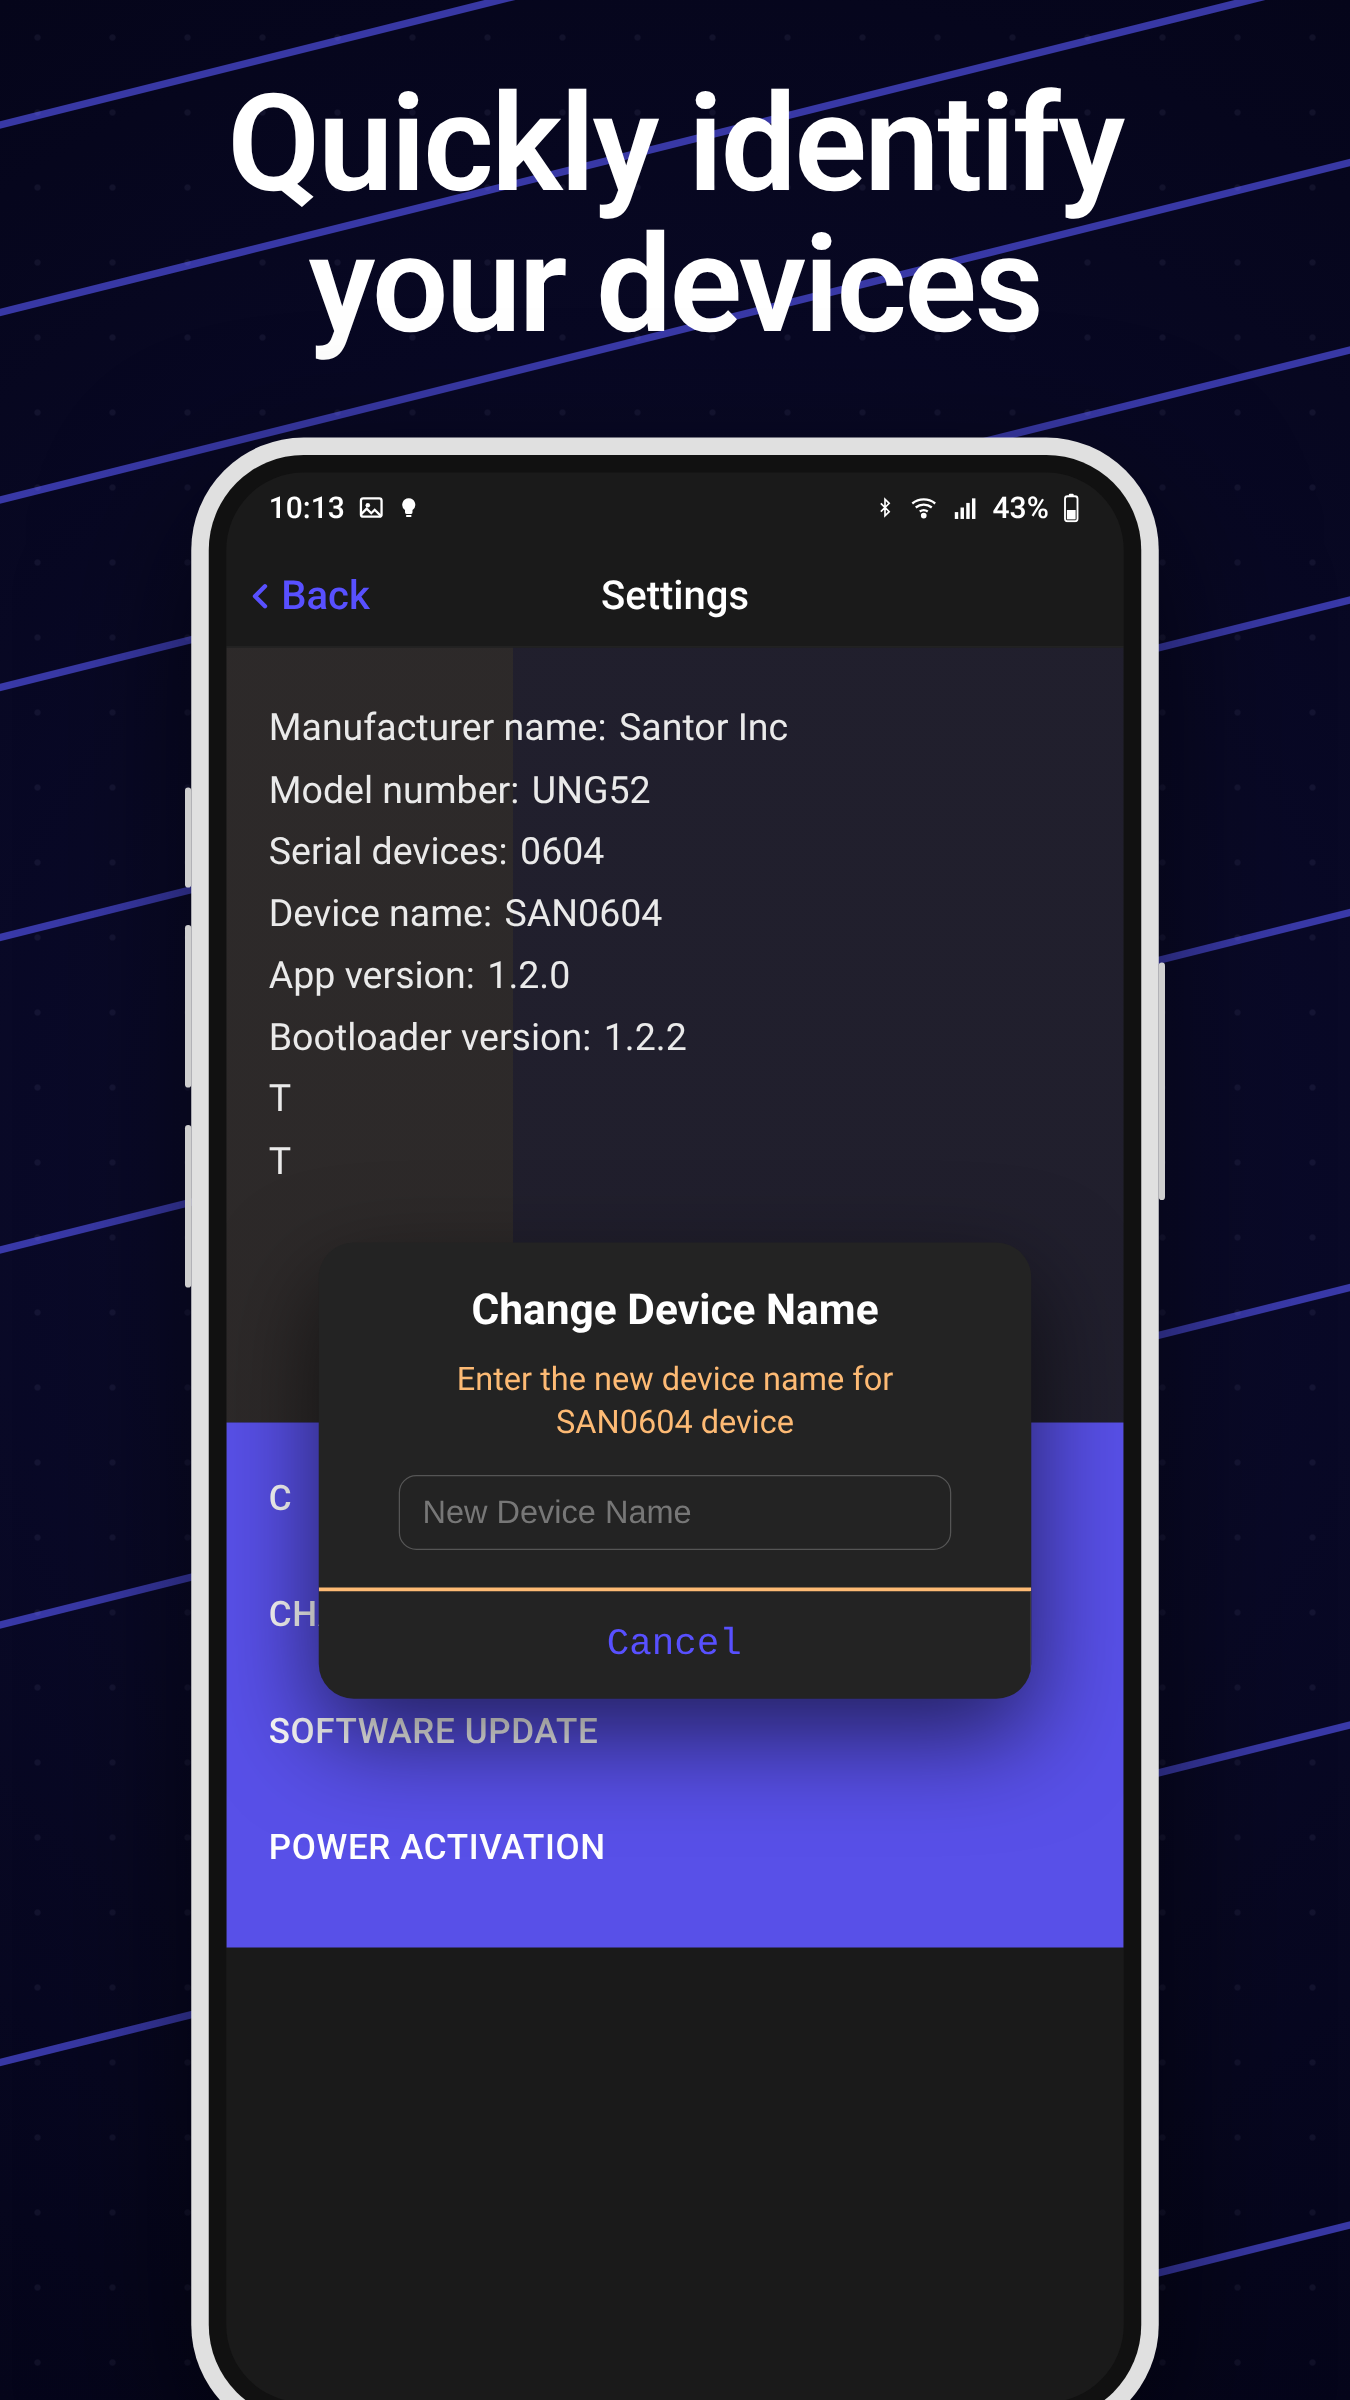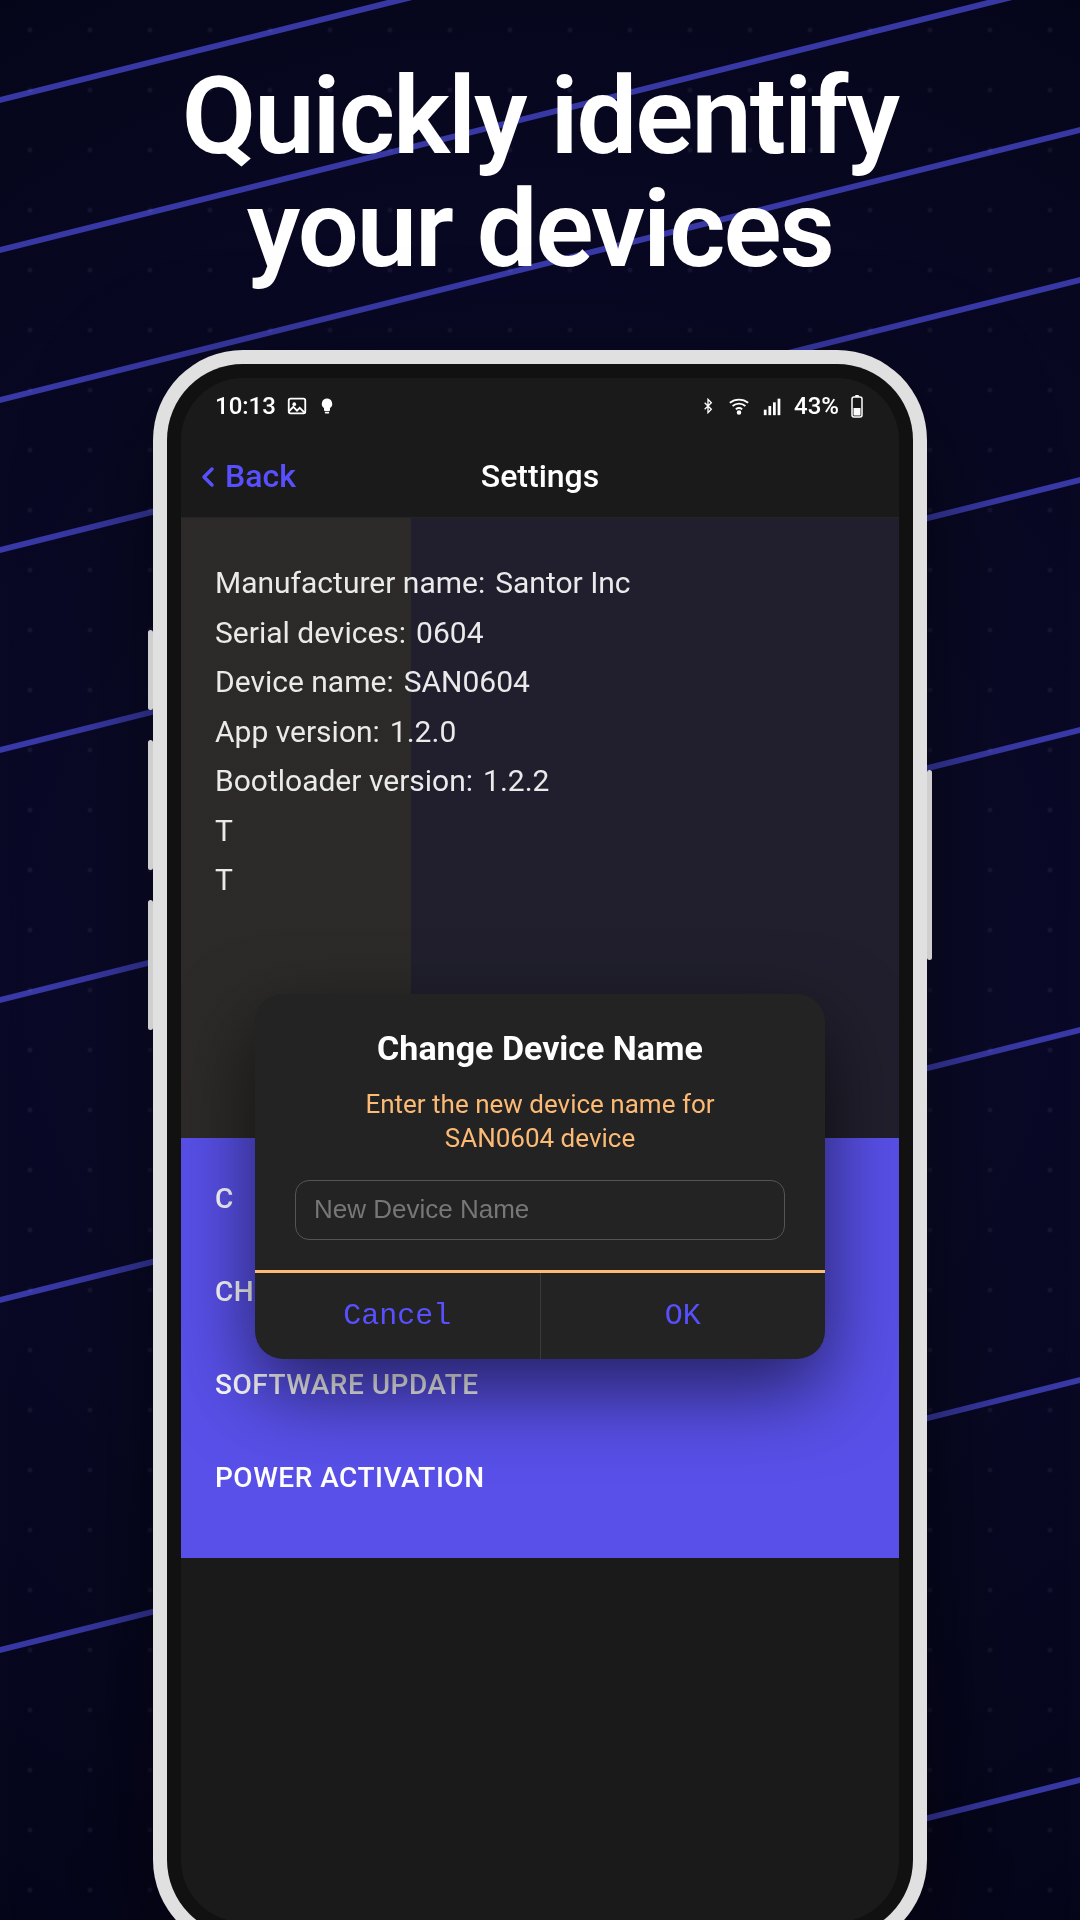--- a/index.html
+++ b/index.html
@@ -148,21 +148,21 @@
   .dialog-title {
     color:#fff; font-size:34px; font-weight:700;
     text-align:center;
     padding: 34px 28px 10px;
   }
   .dialog-msg {
     color:#fdba74; font-size:26px; text-align:center;
     padding: 10px 40px 24px;
     line-height:1.3;
   }
-  .dialog-input-wrap { padding: 0 40px 30px; }
+  .dialog-input-wrap { padding: 0 64px 30px; }
   .dialog-input {
     width:100%; height:60px;
     background:transparent;
     border:1px solid #555; border-radius:14px;
     color:#fff; font-size:26px;
     padding:0 18px;
   }
   .dialog-input::placeholder { color:#777; }
   .dialog-buttons {
     display:flex; border-top:3px solid #fdba74;font-family:Liberation Mono, monospace;
@@ -270,20 +270,21 @@
           </span>
           <span>Back</span>
         </div>
         <div class="navtitle">Settings</div>
       </div>
 
       <div class="content">
 
         <div class="info-block">
           <div class="info-row"><span class="label">Manufacturer name</span><span class="val">Santor Inc</span></div>
+          <div class="info-row"><span class="label">Model number</span><span class="val">UNG52</span></div>
           <div class="info-row"><span class="label">Serial devices</span><span class="val">0604</span></div>
           <div class="info-row"><span class="label">Device name</span><span class="val">SAN0604</span></div>
           <div class="info-row"><span class="label">App version</span><span class="val">1.2.0</span></div>
           <div class="info-row"><span class="label">Bootloader version</span><span class="val">1.2.2</span></div>
           <div class="info-row"><span>T</span></div>
           <div class="info-row"><span>T</span></div>
         </div>
 
         <div class="actions">
           <div class="action-item first"><span>C</span></div>
@@ -296,21 +297,20 @@
           <div class="dialog-title">Change Device Name</div>
           <div class="dialog-msg">
             <span>Enter the new device name for</span><br>
             <span>SAN0604 device</span>
           </div>
           <div class="dialog-input-wrap">
             <input class="dialog-input" type="text" placeholder="New Device Name" style="">
           </div>
           <div class="dialog-buttons">
             <div><span>Cancel</span></div>
-            <div><span>OK</span></div>
           </div>
         </div>
 
       </div>
 
     </div>
   </div>
 </div>
 
 </body></html>

